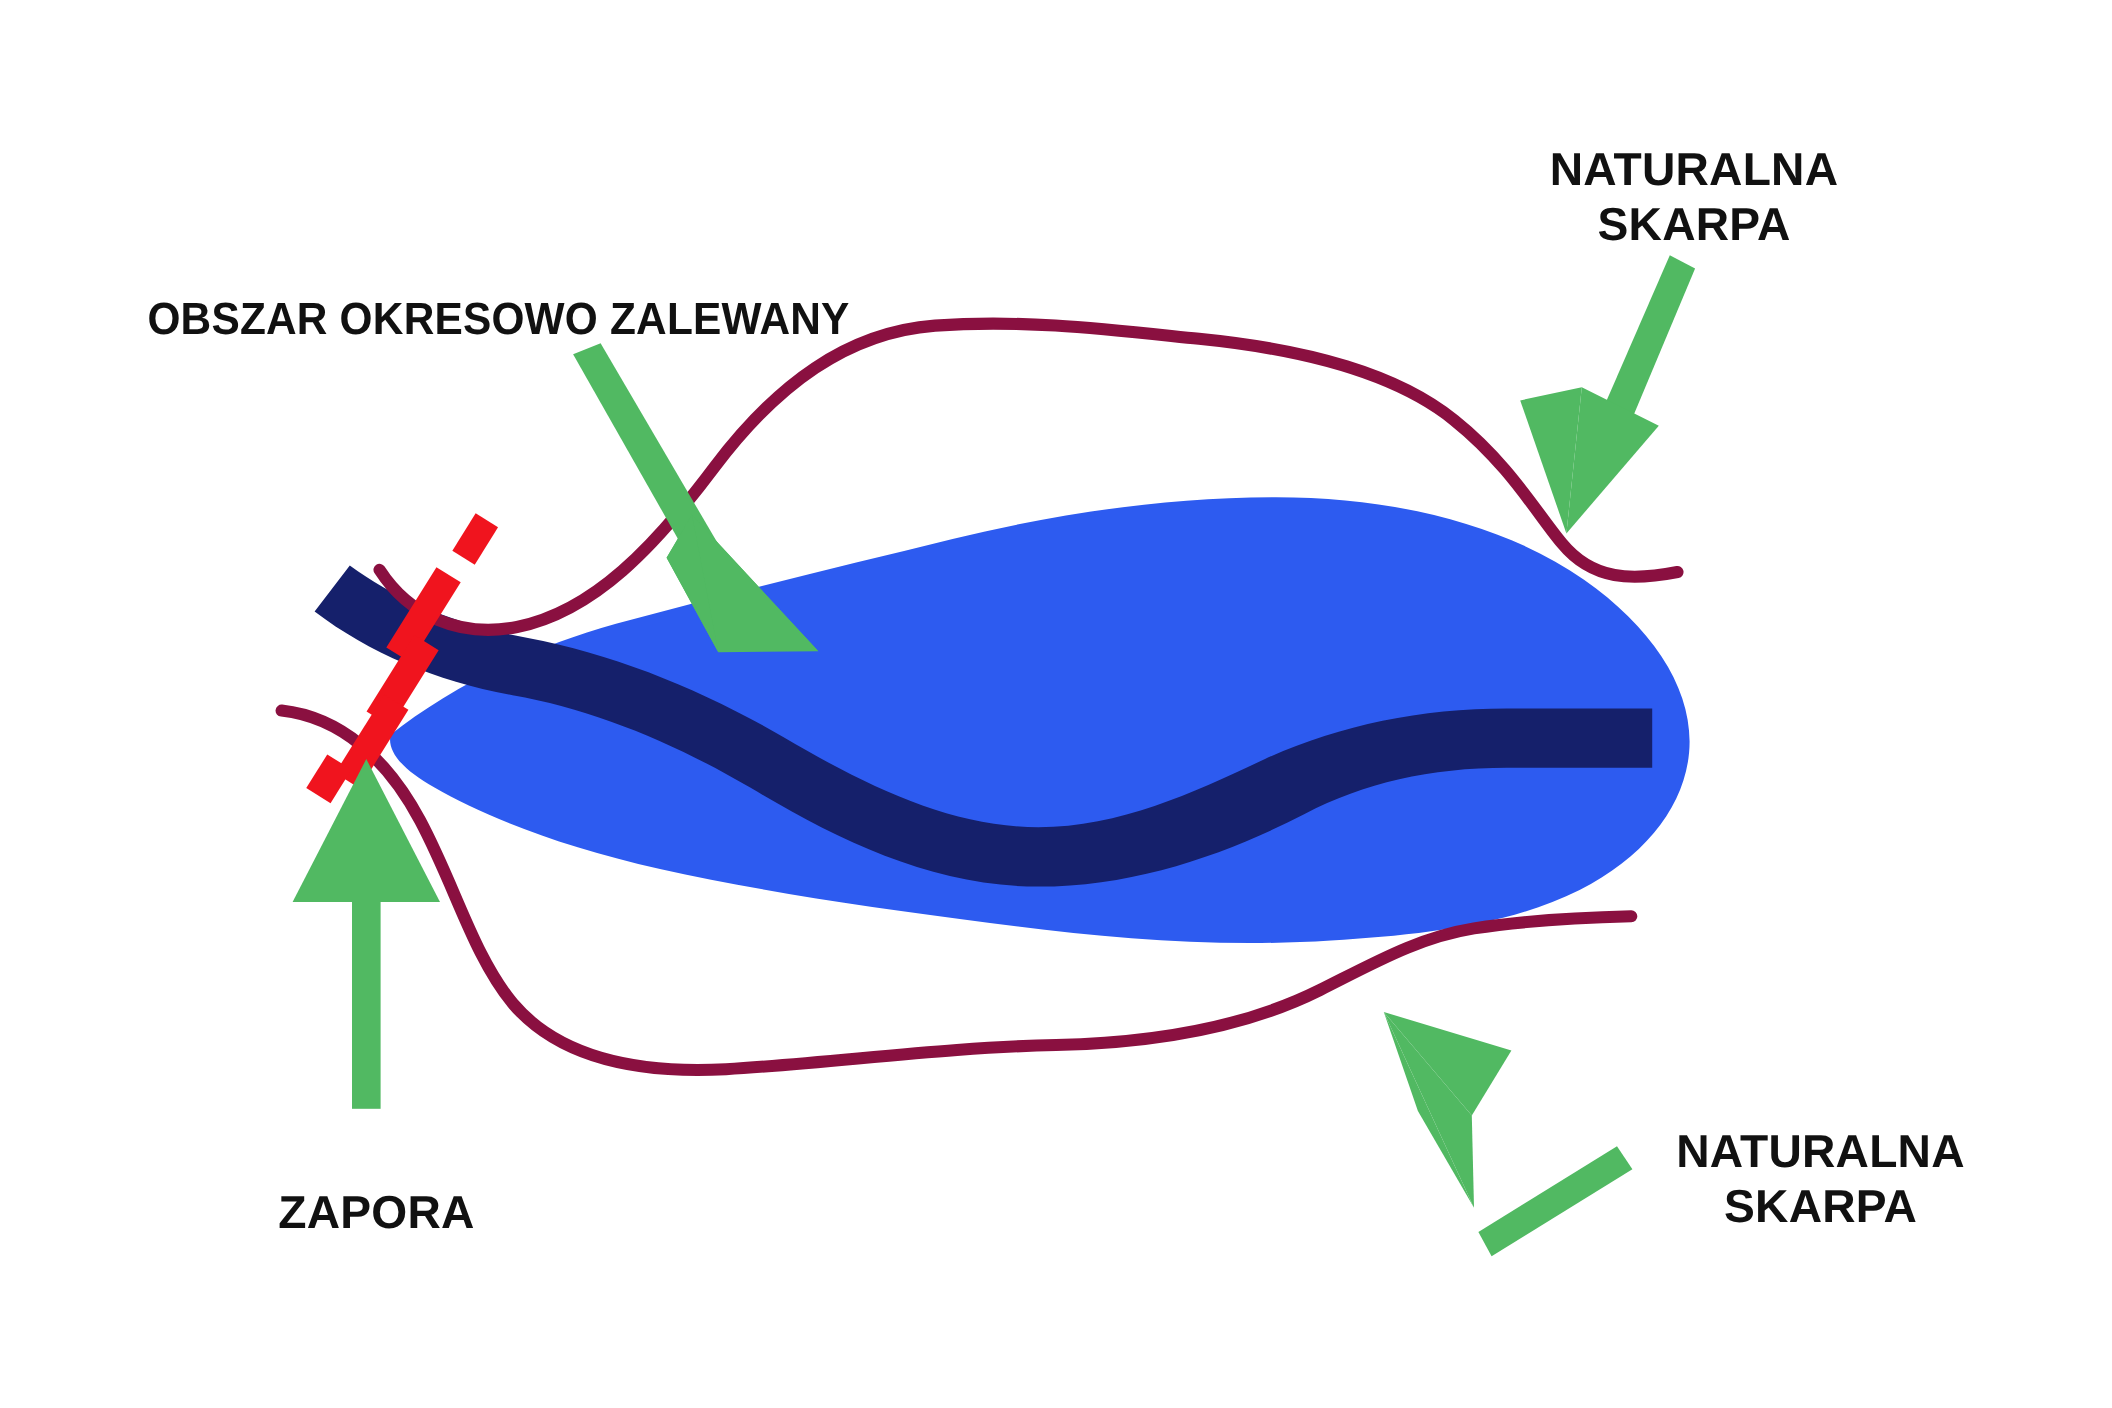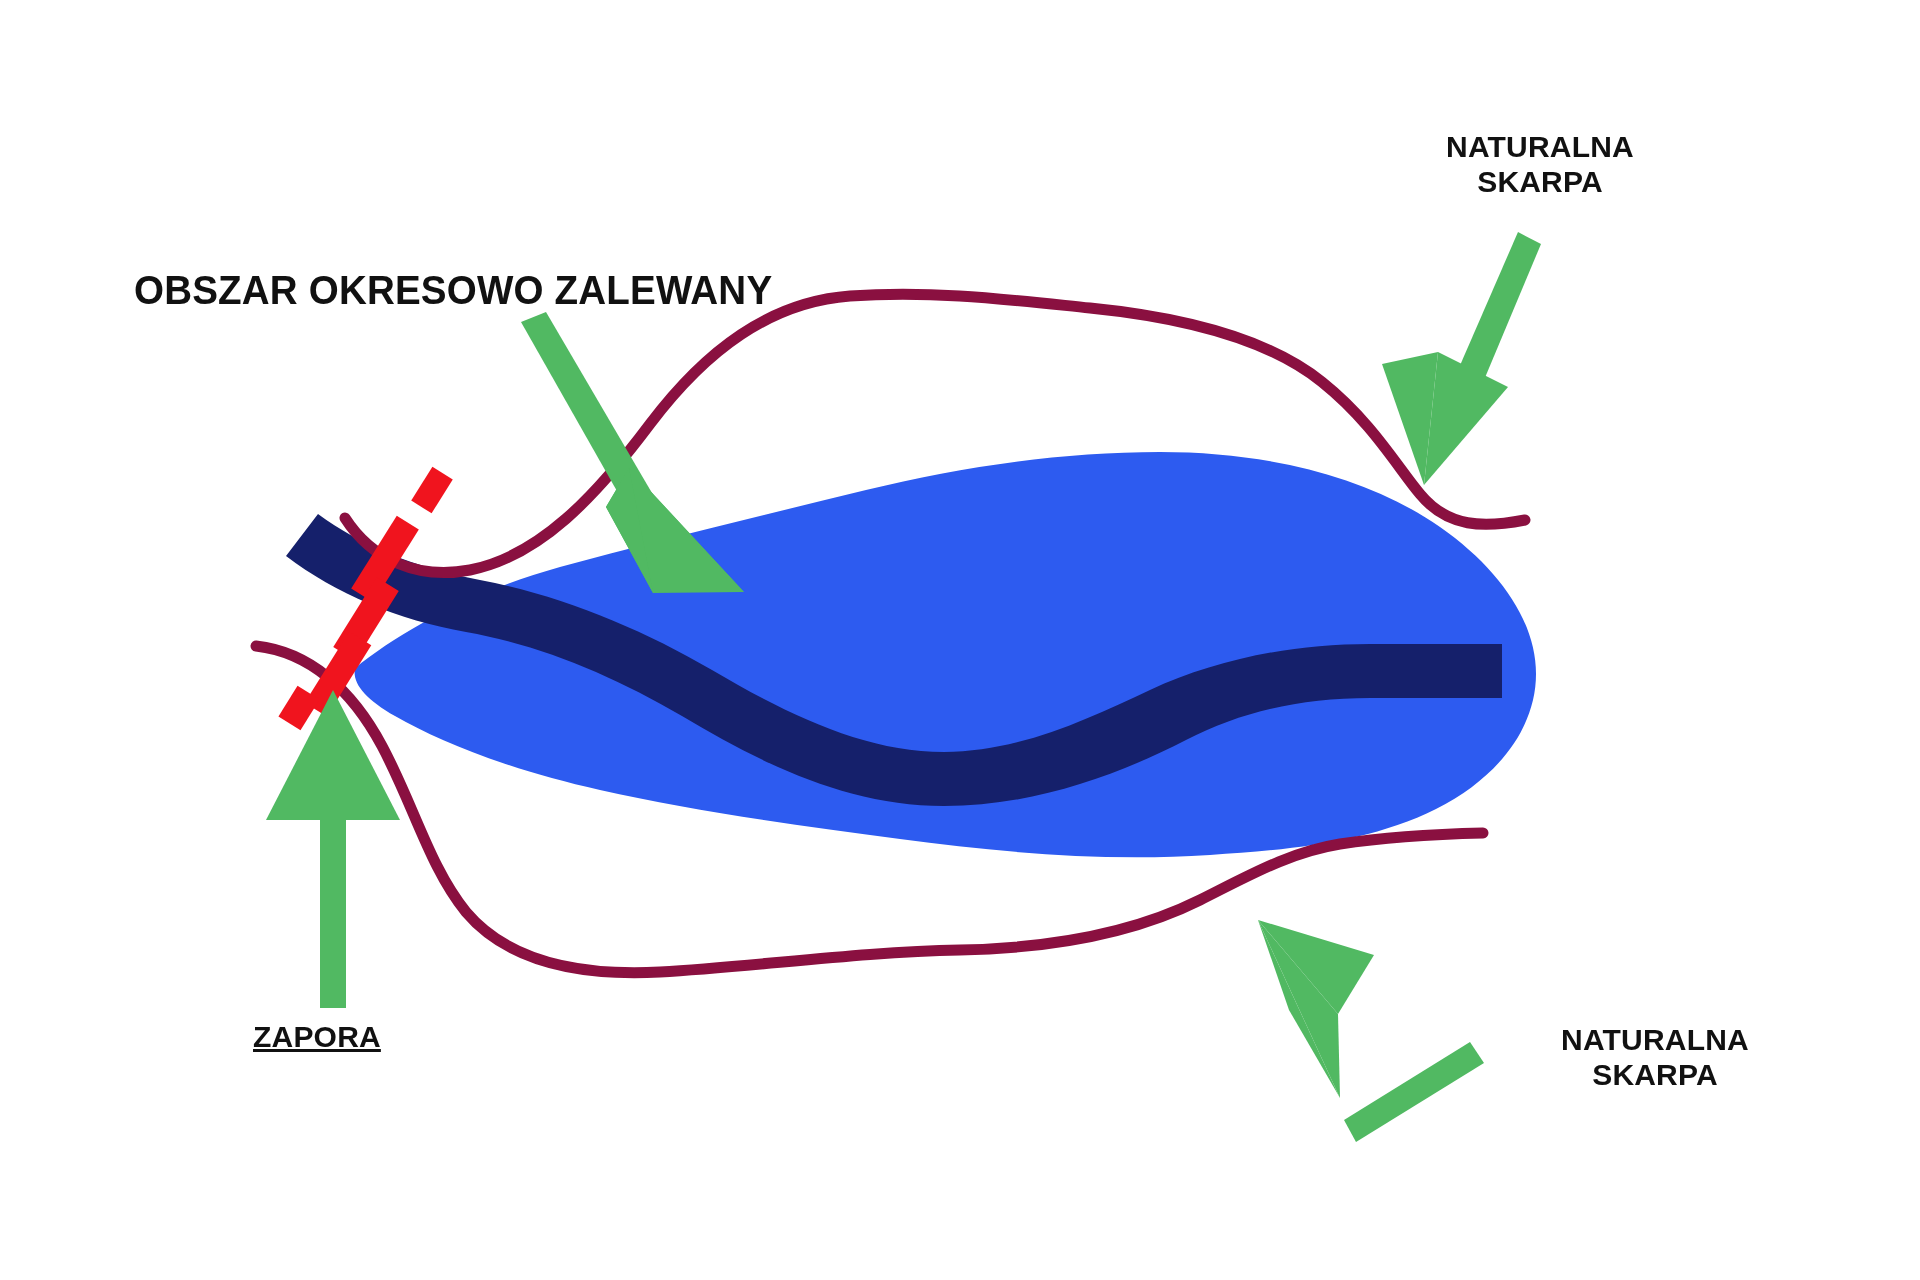--- a/index.html
+++ b/index.html
@@ -25,43 +25,42 @@
     left: 0;
     width: 1920px;
     height: 1280px;
     display: block;
   }
   .diagram-label {
     position: absolute;
     color: #111111;
     font-family: "Liberation Sans", sans-serif;
     font-weight: bold;
-    font-size: 30px;
+    font-size: 42px;
     line-height: 1.18;
     letter-spacing: 0.2px;
     white-space: pre-line;
     user-select: none;
   }
   #label-flood-area {
     left: 134px;
     top: 266px;
     font-size: 41px;
     transform: scaleX(0.94);
     transform-origin: left top;
   }
   #label-escarpment-top {
     left: 1390px;
     top: 129px;
     text-align: center;
     width: 300px;
   }
   #label-dam {
     left: 253px;
-    top: 1019px;
-    text-decoration: underline;
+    top: 1077px;
   }
   #label-escarpment-bottom {
     left: 1505px;
     top: 1022px;
     text-align: center;
     width: 300px;
   }
 </style>
 </head>
 <body>

